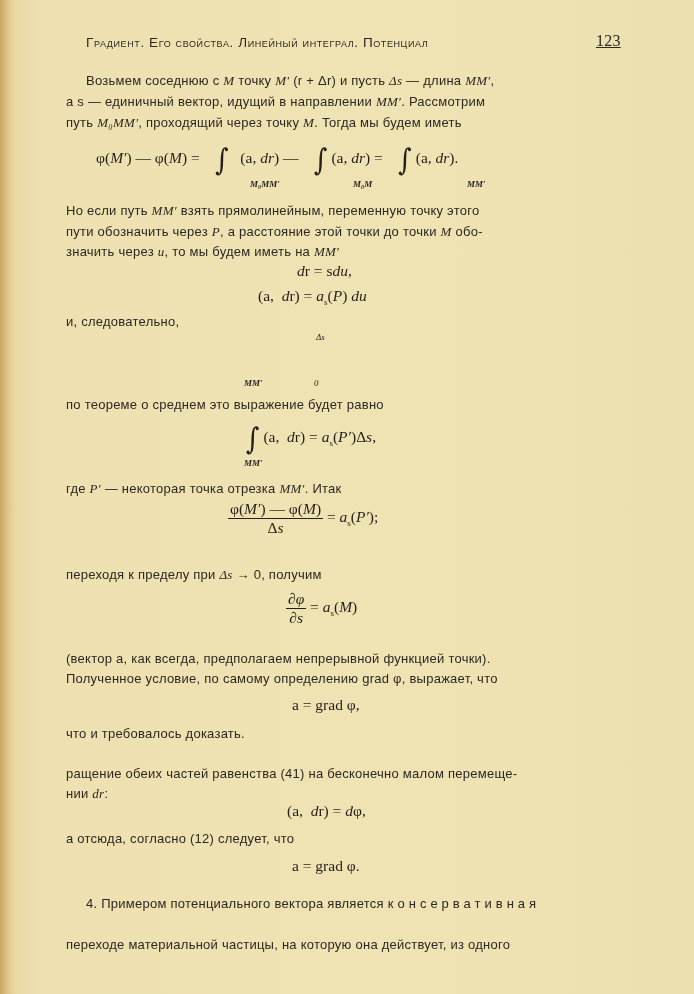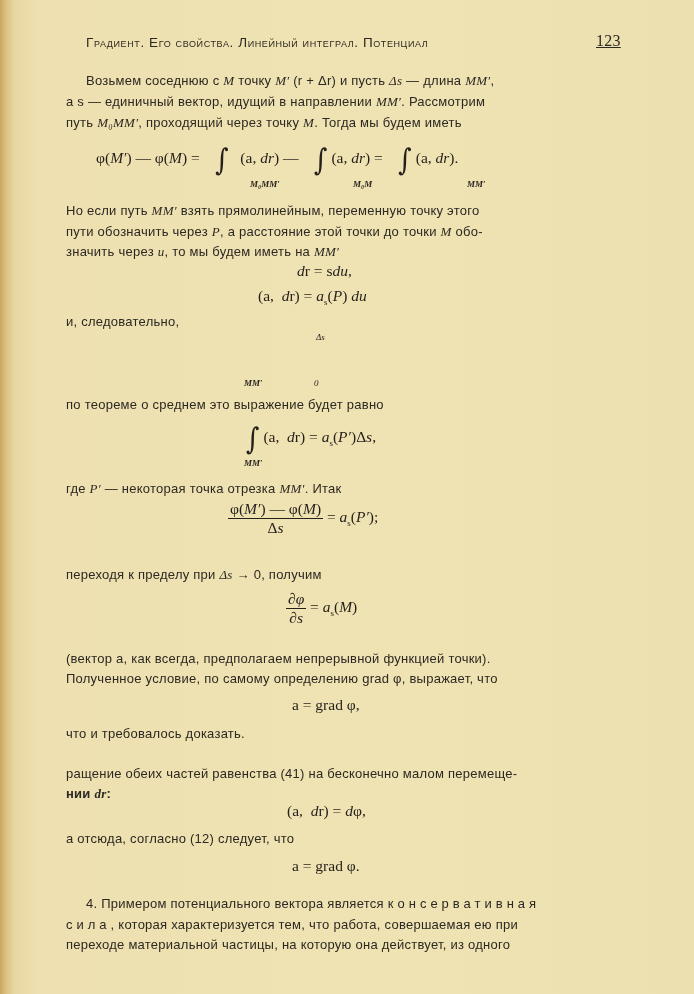--- a/index.html
+++ b/index.html
@@ -80,25 +80,24 @@
     <span class="frac"><span class="num" style="font-style:italic">∂φ</span><span class="den" style="font-style:italic">∂s</span></span> = <i>a</i><sub style="font-size:9px">s</sub>(<i>M</i>)
   </div>
 
   <div class="ln" style="left:66px;top:650px;">(вектор  a,  как  всегда,  предполагаем  непрерывной  функцией  точки).</div>
   <div class="ln" style="left:66px;top:670px;">Полученное  условие,  по  самому  определению  grad φ,  выражает,  что</div>
 
   <div class="eq" style="left:292px;top:696px;">a = grad φ,</div>
 
   <div class="ln" style="left:66px;top:725px;">что  и  требовалось  доказать.</div>
   <div class="ln" style="left:66px;top:765px;">ращение  обеих  частей  равенства  (41)  на  бесконечно  малом  перемеще-</div>
-  <div class="ln" style="left:66px;top:785px;font-weight:bold;"><span>нии  </span><i>dr</i><span>:</span></div>
+  <div class="ln" style="left:66px;top:785px;"><span>нии  </span><i>dr</i><span>:</span></div>
 
   <div class="eq" style="left:287px;top:802px;">(a,&nbsp; <i>d</i>r) = <i>d</i>φ,</div>
 
   <div class="ln" style="left:66px;top:830px;">а  отсюда,  согласно  (12)  следует,  что</div>
 
   <div class="eq" style="left:292px;top:857px;">a = grad φ.</div>
 
   <div class="ln" style="left:86px;top:895px;"><span>4.  Примером  потенциального  вектора  является  </span><span class="sp">консервативная</span></div>
-  <div class="ln" style="left:66px;top:916px;"><span class="sp">сила</span><span>,  которая  характеризуется  тем,  что  работа,  совершаемая  ею  при</span></div>
   <div class="ln" style="left:66px;top:936px;">переходе  материальной  частицы,  на  которую  она  действует,  из  одного</div>
 
 </div>
 
 </body></html>

